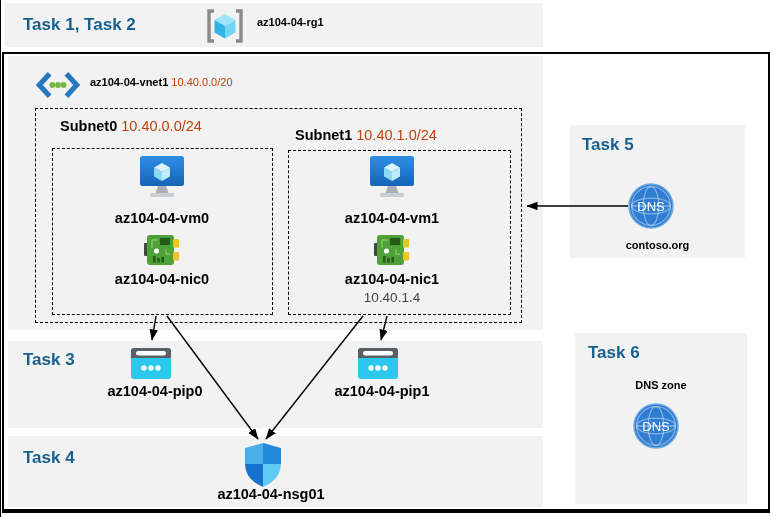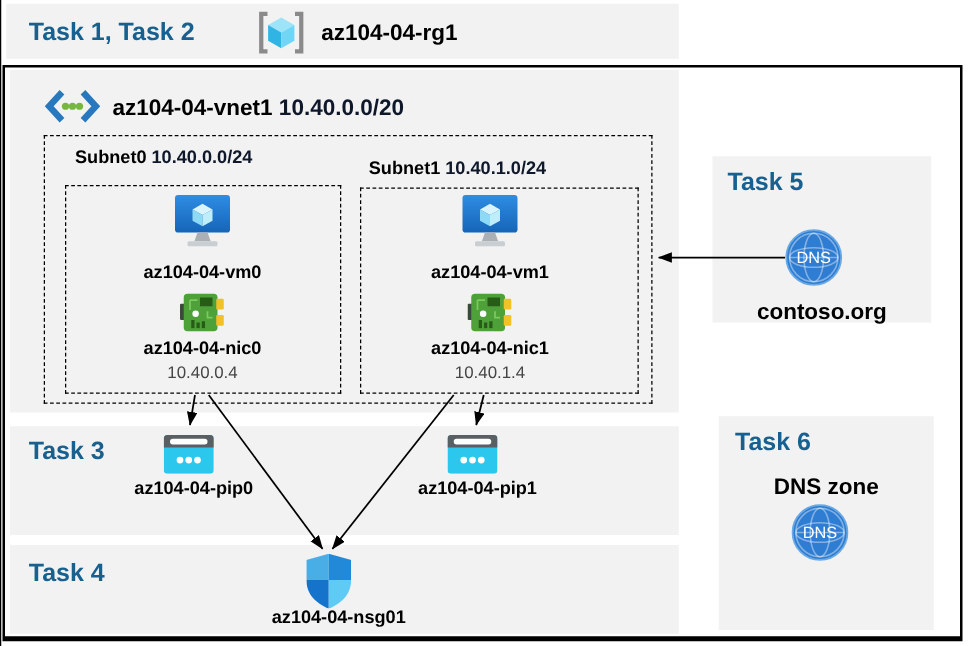--- a/index.html
+++ b/index.html
@@ -2,24 +2,24 @@
 <html><head>
 <meta charset="utf-8">
 <style>
   html,body{margin:0;padding:0;background:#fff;}
   #canvas{
     position:relative;width:776px;height:517px;background:#fff;overflow:hidden;
     font-family:"Liberation Sans","DejaVu Sans",sans-serif;color:#000;
   }
   .abs{position:absolute;}
   .band{background:#f1f2f1;}
-  .task-label{font-size:20px;font-weight:bold;color:#17608f;}
+  .task-label{font-size:17px;font-weight:bold;color:#17608f;}
   .bold-label{font-size:14.5px;font-weight:bold;color:#000;}
-  .big-bold{font-size:18px;font-weight:bold;color:#000;}
-  .cidr{font-weight:bold;color:#0f172a;}
+  .big-bold{font-size:11px;font-weight:bold;color:#000;}
+  .cidr{font-weight:normal;color:#c2410c;}
   .ip{font-size:13.5px;color:#454545;}
   .center{text-align:center;}
   .dashed{border:1.4px dashed #000;}
   #frame{
     left:2px;top:52px;width:768px;height:461px;box-sizing:border-box;
     border:2px solid #000;border-bottom-width:4px;background:transparent;
   }
   #left-edge{left:0;top:0;width:1px;height:517px;background:#000;}
   svg{display:block;}
   #arrow-layer{left:0;top:0;pointer-events:none;}
@@ -94,21 +94,20 @@
       <rect x="16" y="6" width="10" height="7" fill="#275c17"></rect>
       <circle cx="12.5" cy="19" r="2.6" fill="#fff"></circle>
       <rect x="9" y="24" width="2.6" height="6.5" fill="#275c17"></rect>
       <rect x="13.2" y="26" width="2.6" height="4.5" fill="#275c17"></rect>
       <rect x="17.4" y="25" width="2.6" height="5.5" fill="#275c17"></rect>
       <rect x="29" y="7" width="6" height="8.5" rx="1" fill="#f2c029"></rect>
       <rect x="29" y="20" width="6" height="8.5" rx="1" fill="#f2c029"></rect>
     </svg>
   </span>
   <span class="abs bold-label center" style="left:82px;top:271px;width:160px;">az104-04-nic0</span>
-  <span class="abs ip center" style="left:82px;top:290px;width:160px;">10.40.0.4</span>
 
   <span class="abs" style="left:368px;top:156px;">
     <svg width="48" height="44" viewBox="0 0 48 44">
       <rect x="2" y="0" width="44" height="30" rx="2.5" fill="url(#vmgrad)"></rect>
       <polygon points="24,7 32,11.5 24,16 16,11.5" fill="#d9f4fd"></polygon>
       <polygon points="16,11.5 24,16 24,25 16,20.5" fill="#8ed9f6"></polygon>
       <polygon points="32,11.5 24,16 24,25 32,20.5" fill="#bfeefb"></polygon>
       <polygon points="20,30 28,30 30.5,37 17.5,37" fill="#aab0b5"></polygon>
       <rect x="12" y="37" width="24" height="4" rx="1.2" fill="#c9ced2"></rect>
     </svg>

